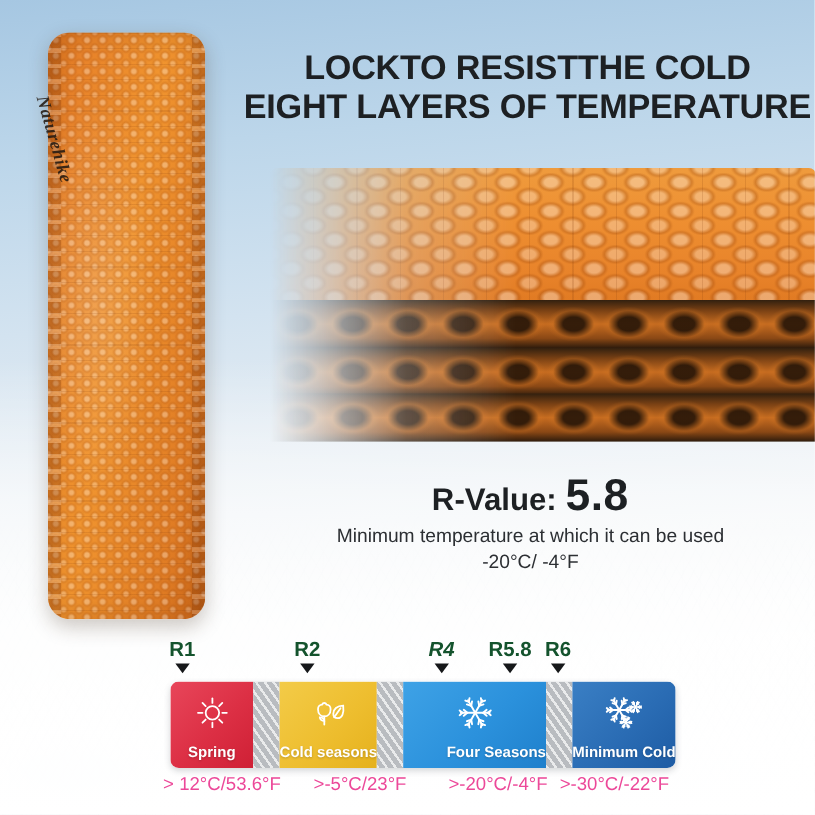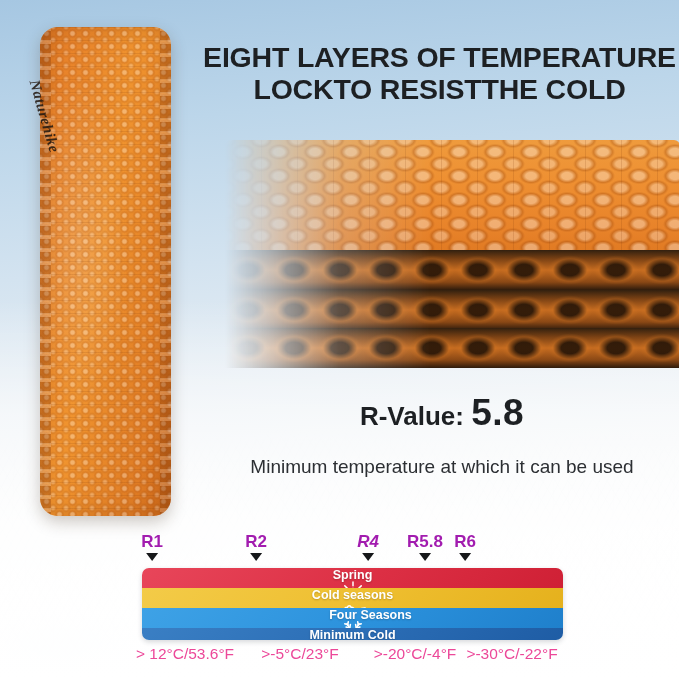--- a/index.html
+++ b/index.html
@@ -80,31 +80,31 @@
       linear-gradient(180deg,#32200f 0%,#7a4114 22%,#c66c20 50%,#8a4815 80%,#2e1b0c 100%);
     background-size:46px 40px, 100% 100%;
     background-position:0 0, 0 0;}
 
   
   .title{position:absolute;left:200px;top:41px;width:479px;text-align:center;
     font-weight:bold;font-size:28.5px;line-height:1.13;color:#1d2023;letter-spacing:-.2px;}
   .rv-wrap{position:absolute;left:205px;top:392px;width:474px;text-align:center;}
   .rv-line{font-weight:bold;font-size:26px;color:#1d2023;}
   .rv-num{font-size:37px;font-weight:bold;color:#1d2023;letter-spacing:.5px;text-align:center;}
-  .rv-sub{margin-top:21px;font-size:19px;line-height:1.3;color:#2c2f33;}
+  .rv-sub{margin-top:4px;font-size:16px;line-height:1.3;color:#2c2f33;}
 
   
   .scale{position:absolute;left:120px;top:533px;width:460px;height:140px;}
   .ticks{position:absolute;left:0;top:0;width:460px;height:36px;}
   .tick{position:absolute;top:0;transform:translateX(-50%);text-align:center;}
-  .tick-label{font-weight:bold;font-size:17px;color:#a21caf;white-space:nowrap;line-height:1;}
+  .tick-label{font-weight:bold;font-size:17px;color:#14532d;white-space:nowrap;line-height:1;}
   .tick-arrow{margin:3px auto 0;width:0;height:0;
     border-left:6px solid transparent;border-right:6px solid transparent;border-top:8px solid #16181a;}
   .bar{position:absolute;left:22px;top:35px;width:421px;height:72px;display:flex;border-radius:7px;overflow:hidden;
-    box-shadow:0 2px 5px rgba(50,60,70,.20);flex-direction:column;}
+    box-shadow:0 2px 5px rgba(50,60,70,.20);}
   .seg{position:relative;height:100%;display:flex;flex-direction:column;align-items:center;justify-content:flex-end;}
   .seg.gap{background:#b9bcc0;
     background-image:repeating-linear-gradient(55deg, rgba(255,255,255,.70) 0 2px, rgba(255,255,255,0) 2px 6px);}
   .seg.red{background:linear-gradient(135deg,#e8465a 0%,#dc2f44 55%,#cf2035 100%);}
   .seg.yellow{background:linear-gradient(135deg,#f3cb48 0%,#eebe2f 55%,#e5b11d 100%);}
   .seg.blue{background:linear-gradient(135deg,#3ea2e6 0%,#2b91dc 55%,#1f80cc 100%);padding-left:36px;}
   .seg.dblue{background:linear-gradient(135deg,#3a7fc4 0%,#2a6cb4 55%,#1e5ca4 100%);}
   .seg-icon{position:absolute;top:7px;left:0;right:0;display:flex;align-items:center;justify-content:center;height:38px;}
   .seg-name{position:relative;z-index:2;font-size:12.5px;font-weight:bold;color:#fff;padding-bottom:6px;
     text-shadow:0 1px 2px rgba(0,0,0,.22);white-space:nowrap;}
@@ -139,31 +139,32 @@
       </div>
     <div class="wave w2">
         <div class="wave-body"></div>
       </div>
     <div class="wave w3">
         <div class="wave-body"></div>
       </div>
   </div>
 
   <div class="title">
+    <div>LOCKTO RESISTTHE COLD</div>
     <div>EIGHT LAYERS OF TEMPERATURE</div>
-    <div>LOCKTO RESISTTHE COLD</div>
   </div>
 
   <div class="rv-wrap">
     <div class="rv-line">
       <span>R-Value:</span>
       <span class="rv-num">5.8</span>
     </div>
     <div class="rv-sub">
       <div>Minimum temperature at which it can be used</div>
+      <div>-20°C/ -4°F</div>
     </div>
   </div>
 
   <div class="scale">
     <div class="ticks" id="ticks">
         <div class="tick" style="left: 32px;">
           <div class="tick-label">R1</div>
           <div class="tick-arrow"></div>
         </div>
         <div class="tick" style="left: 136px;">

